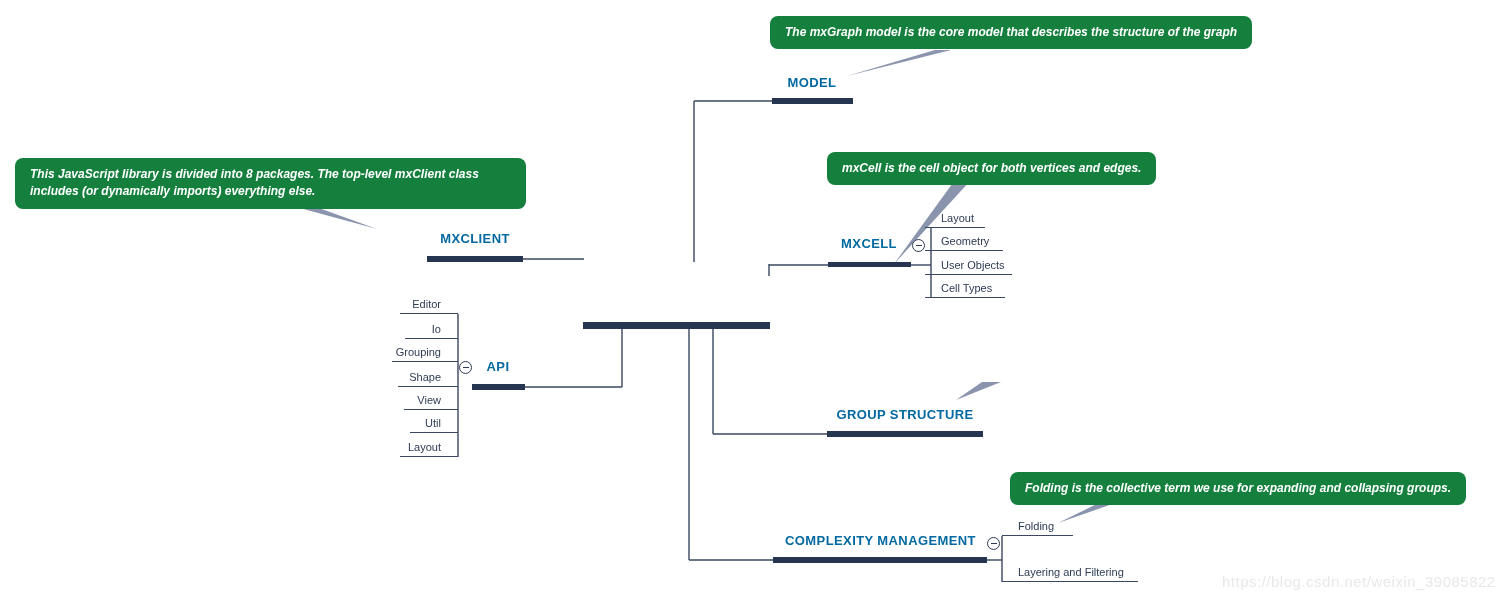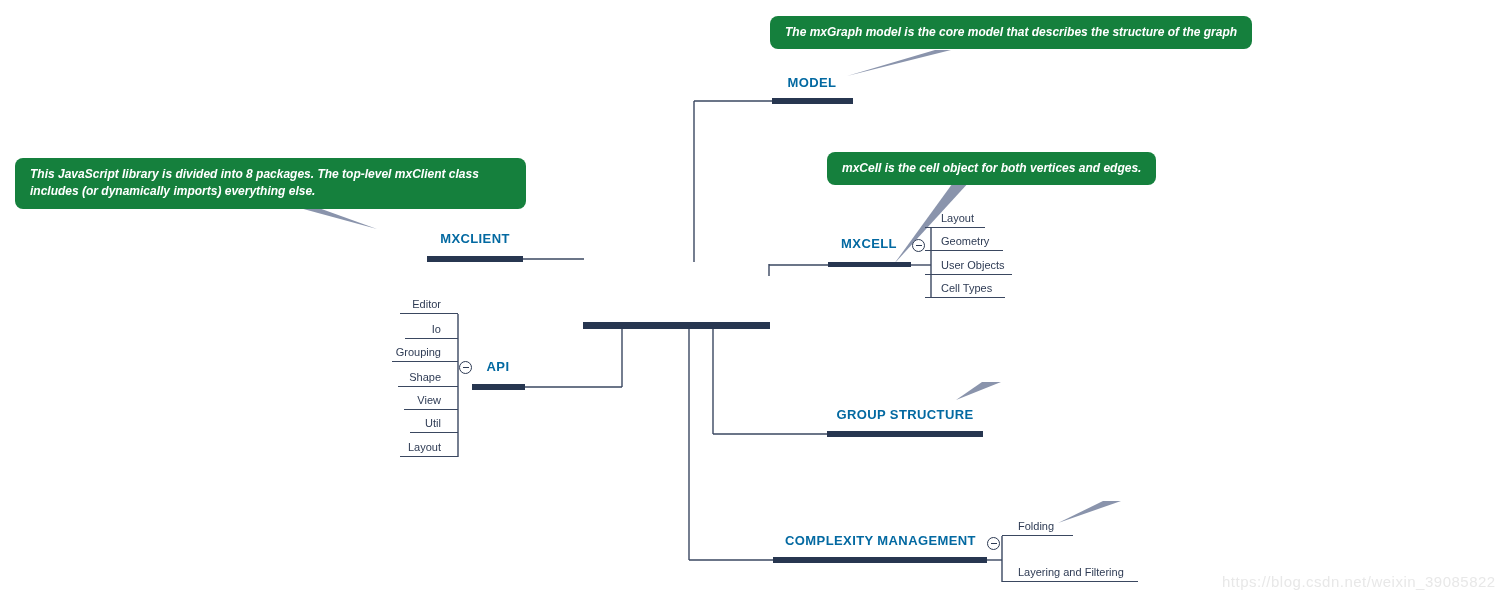--- a/index.html
+++ b/index.html
@@ -129,16 +129,19 @@
 
   <div class="callout oneline" style="left:770px;top:16px;">
     <span>The mxGraph model is the core model that describes the structure of the graph</span>
   </div>
   <div class="callout oneline" style="left:827px;top:152px;">
     <span>mxCell is the cell object for both vertices and edges.</span>
   </div>
   <div class="callout" style="left:15px;top:158px;width:511px;">
     <span>This JavaScript library is divided into 8 packages.  The top-level mxClient class includes (or dynamically imports) everything else.</span>
   </div>
+  <div class="callout oneline" style="left:1010px;top:472px;">
+    <span>Folding is the collective term we use for expanding and collapsing groups.</span>
+  </div>
 
   <div class="watermark" style="left:1222px;top:573px;">https://blog.csdn.net/weixin_39085822</div>
 
 </div>
 
 </body></html>

